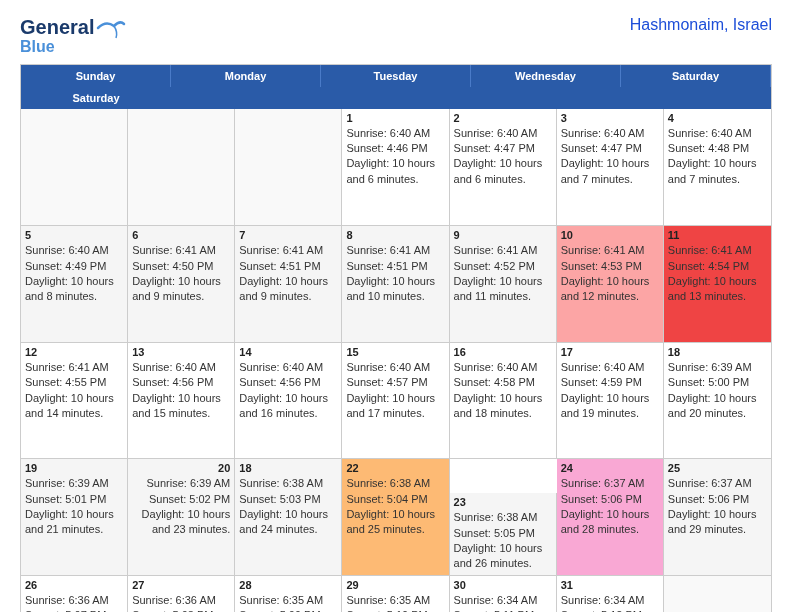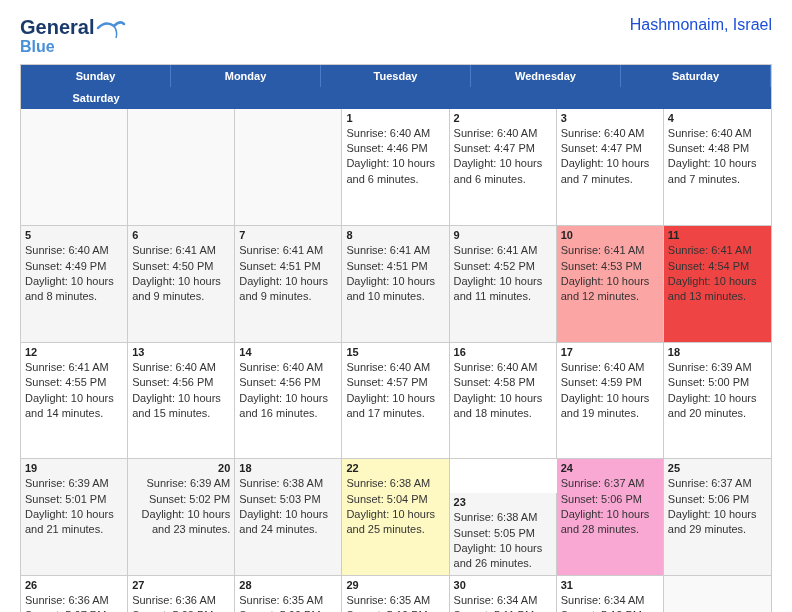--- a/index.html
+++ b/index.html
@@ -276,21 +276,21 @@
 Daylight: 10 hours
 and 23 minutes.</div>
           </div>
           <div class="cal-cell" style="background: rgb(245, 245, 245);">
             <div class="day-num">18</div>
             <div class="cell-info" style="white-space: pre-line;">Sunrise: 6:38 AM
 Sunset: 5:03 PM
 Daylight: 10 hours
 and 24 minutes.</div>
           </div>
-          <div class="cal-cell" style="background: #fef9c3;">
+          <div class="cal-cell" style="background: #fdba74;">
             <div class="day-num">22</div>
             <div class="cell-info" style="white-space: pre-line;">Sunrise: 6:38 AM
 Sunset: 5:04 PM
 Daylight: 10 hours
 and 25 minutes.</div>
           </div>
           <div class="cal-cell" style="background: rgb(245, 245, 245); margin-top: 34px;">
             <div class="day-num">23</div>
             <div class="cell-info" style="white-space: pre-line;">Sunrise: 6:38 AM
 Sunset: 5:05 PM

